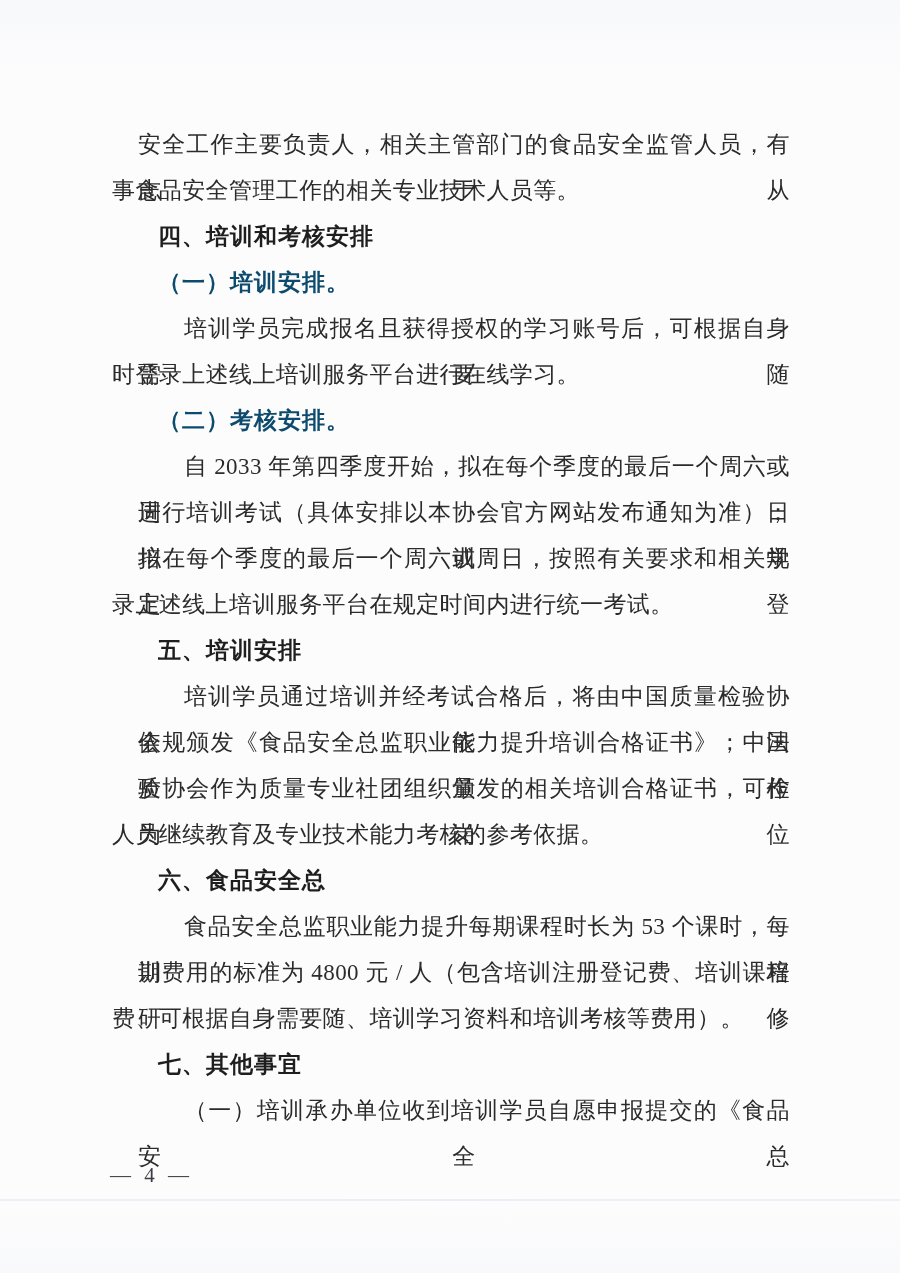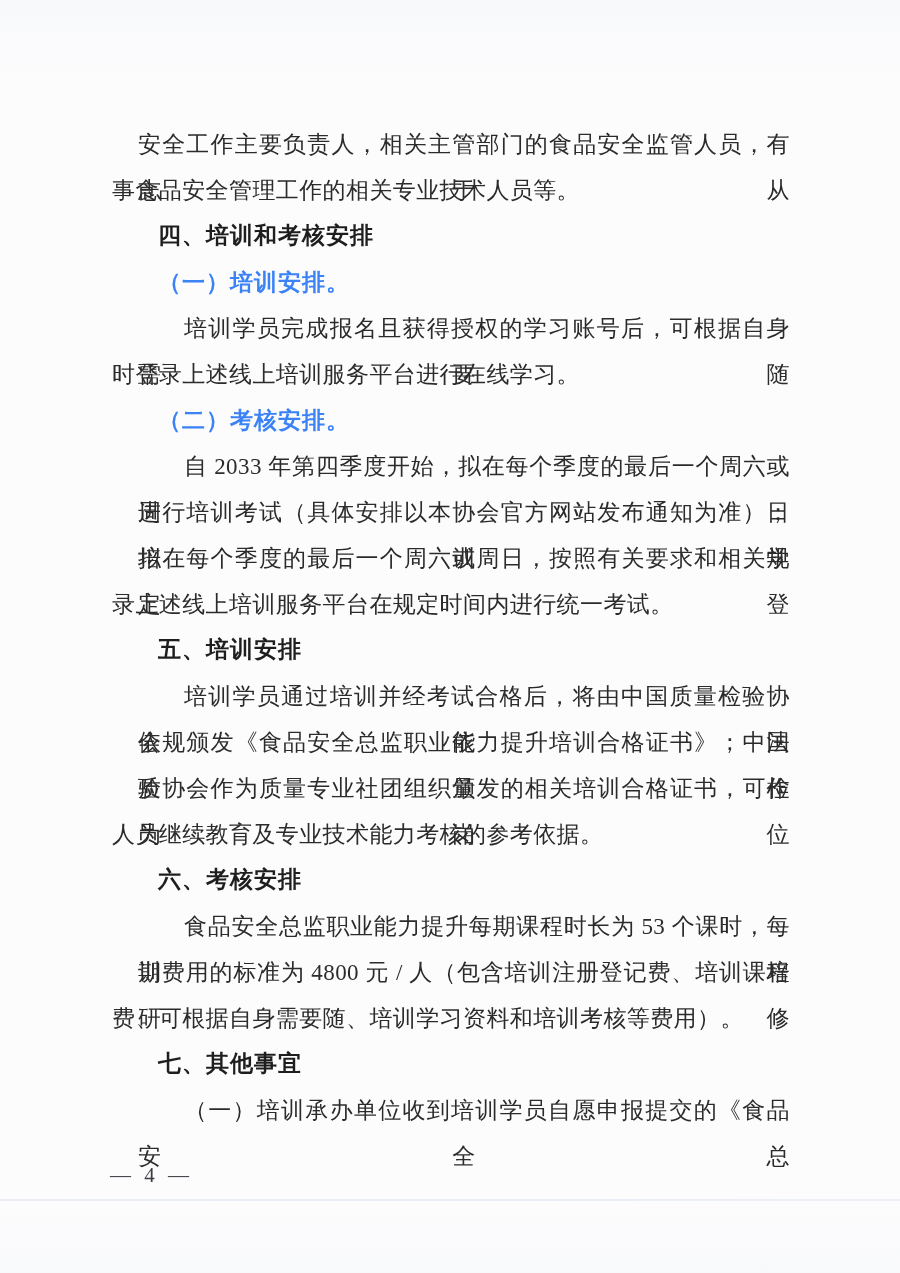--- a/index.html
+++ b/index.html
@@ -45,28 +45,28 @@
     text-align: justify;
     text-align-last: justify;
     margin-left: 26px;
   }
   .line.body-first,
   .line.subheading,
   .line.heading {
     text-indent: 46px;
   }
   .line.heading {
-    font-family: Liberation Mono, monospace;
+    font-family: Liberation Serif, serif;
     font-weight: 700;
     color: #1e1e1e;
     letter-spacing: 1px;
   }
   .line.subheading {
     font-weight: 700;
-    color: #3b82f6;
+    color: #0c4a6e;
     letter-spacing: 1px;
   }
   .footer {
     position: absolute;
     left: 110px;
     top: 1163px;
     font-size: 21px;
     letter-spacing: 4px;
     color: #3c3c44;
     font-family: "Liberation Serif", "DejaVu Serif", serif;
@@ -95,21 +95,21 @@
       <div class="line subheading">（二）考核安排。</div>
       <div class="line body-first fill">自 2033 年第四季度开始，拟在每个季度的最后一个周六或周日</div>
       <div class="line body fill">进行培训考试（具体安排以本协会官方网站发布通知为准）；培训学</div>
       <div class="line body fill">拟在每个季度的最后一个周六或周日，按照有关要求和相关规定登</div>
       <div class="line body">录上述线上培训服务平台在规定时间内进行统一考试。</div>
       <div class="line heading">五、培训安排</div>
       <div class="line body-first fill">培训学员通过培训并经考试合格后，将由中国质量检验协会依法</div>
       <div class="line body fill">依规颁发《食品安全总监职业能力提升培训合格证书》；中国质量检</div>
       <div class="line body fill">验协会作为质量专业社团组织颁发的相关培训合格证书，可作为岗位</div>
       <div class="line body">人员继续教育及专业技术能力考核的参考依据。</div>
-      <div class="line heading">六、考核安排</div>
+      <div class="line heading">六、食品安全总</div>
       <div class="line body-first fill">食品安全总监职业能力提升每期课程时长为 53 个课时，每期培</div>
       <div class="line body fill">训费用的标准为 4800 元 / 人（包含培训注册登记费、培训课程研修</div>
       <div class="line body">费、可根据自身需要随、培训学习资料和培训考核等费用）。</div>
       <div class="line heading">七、其他事宜</div>
       <div class="line body-first fill">（一）培训承办单位收到培训学员自愿申报提交的《食品安全总</div>
     </div>
   <div class="footer">— 4 —</div>
   <div class="scan-line"></div>
 </div>
 

